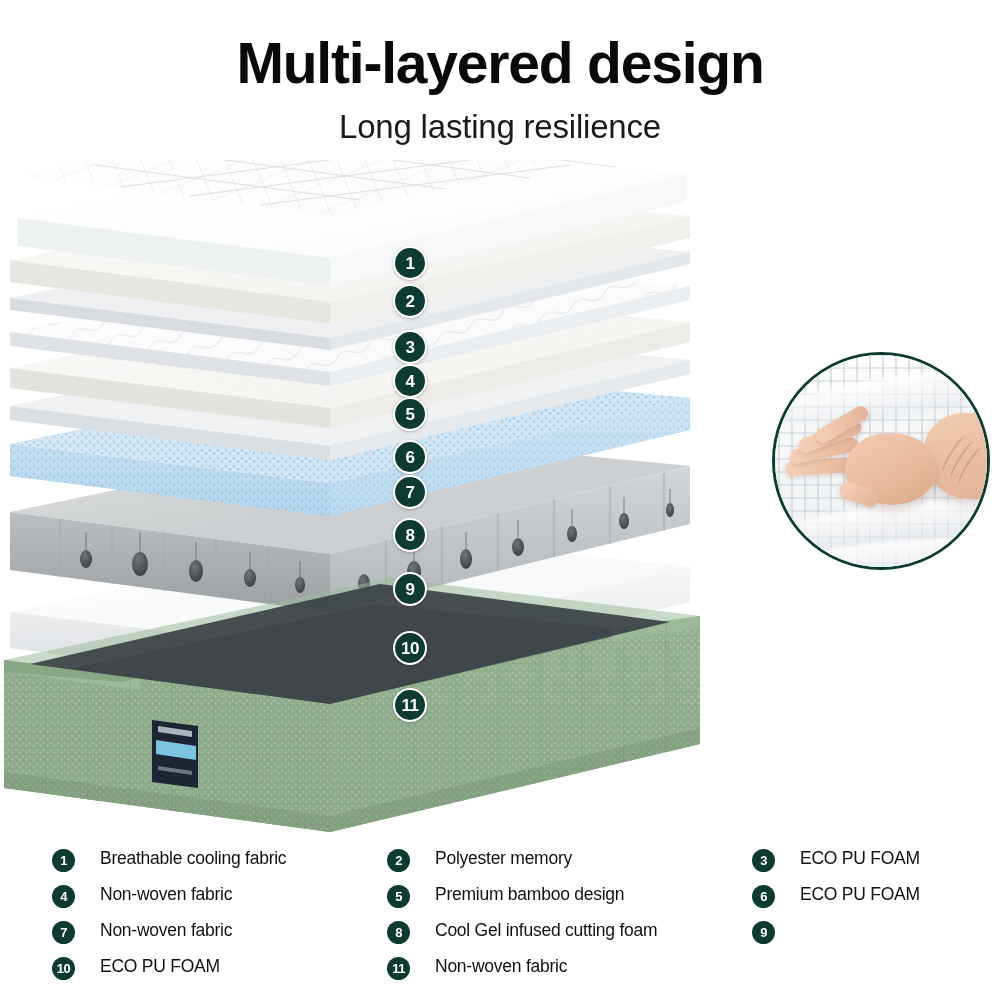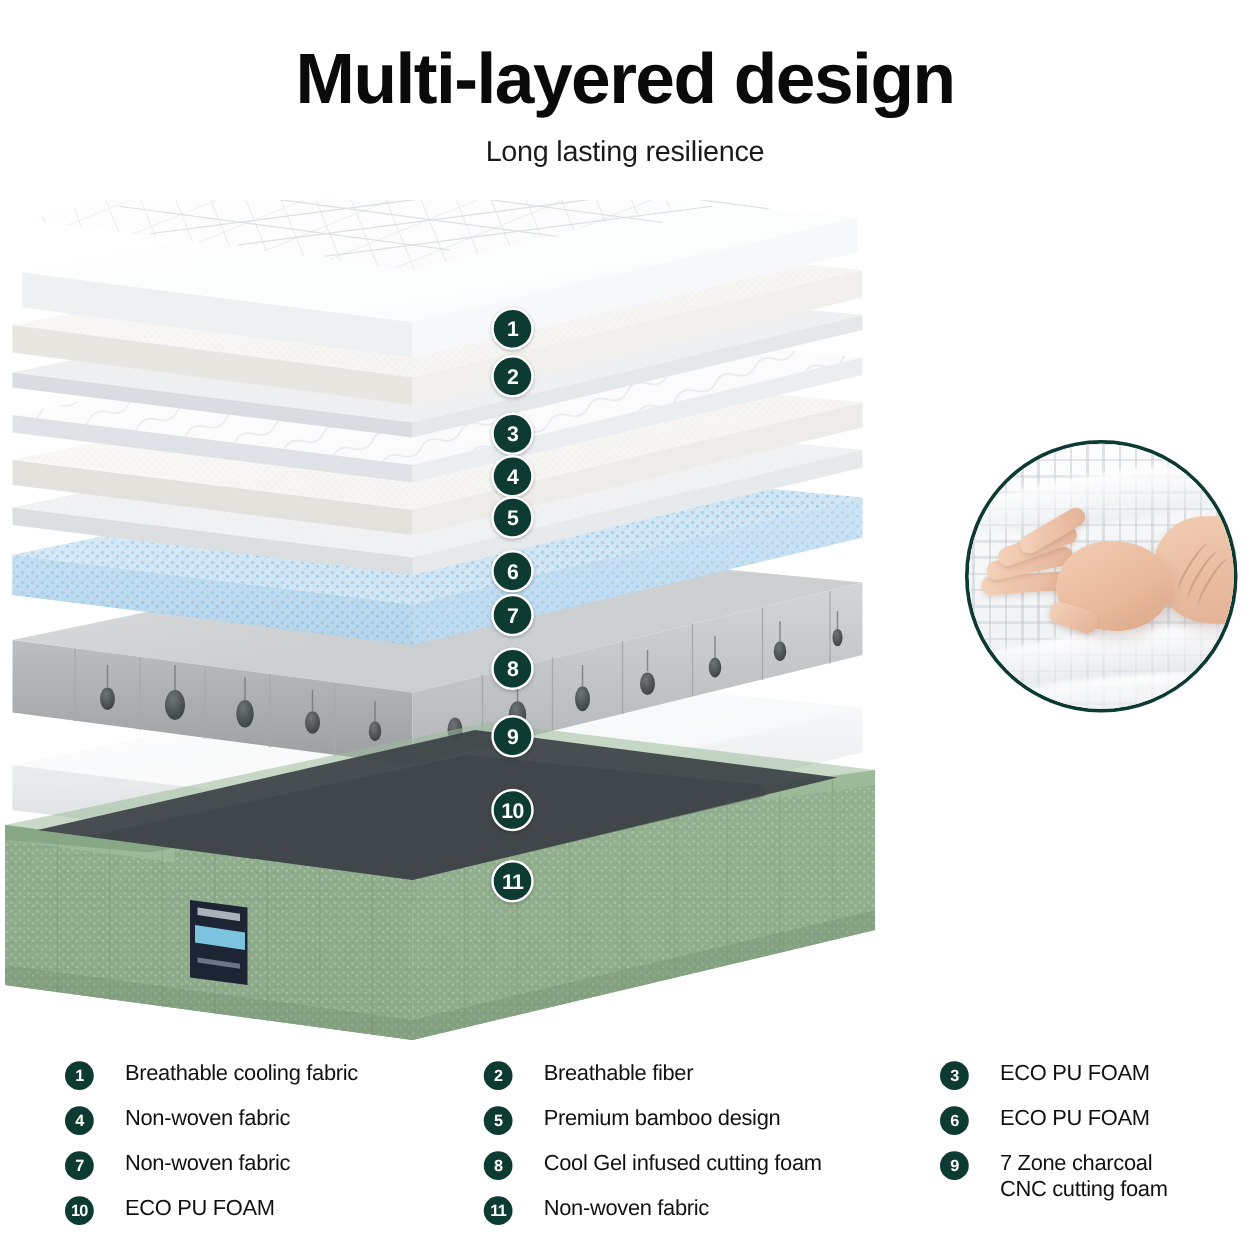--- a/index.html
+++ b/index.html
@@ -15,21 +15,21 @@
   .title {
     position: absolute; top: 34px; left: 0; width: 1000px;
     text-align: center;
     font-size: 57px; font-weight: 700; letter-spacing: -1.2px;
     color: #0a0a0a; line-height: 1.02;
     font-stretch: condensed;
   }
   .subtitle {
     position: absolute; top: 108px; left: 0; width: 1000px;
     text-align: center;
-    font-size: 23px; font-weight: 400; color: #1a1a1a;
+    font-size: 33px; font-weight: 400; color: #1a1a1a;
     letter-spacing: -0.2px;
   }
 
   
   #stage { position: absolute; left: 0; top: 160px; width: 1000px; height: 680px; }
 
   
   .badge {
     position: absolute;
     width: 34px; height: 34px; border-radius: 50%;
@@ -446,21 +446,21 @@
       </div>
       <div class="leg-row">
         <div class="leg-badge">10</div>
         <div class="leg-text">ECO PU FOAM</div>
       </div>
     </div>
 
     <div class="leg-col c2">
       <div class="leg-row">
         <div class="leg-badge">2</div>
-        <div class="leg-text">Breathable fiber</div>
+        <div class="leg-text">Polyester memory</div>
       </div>
       <div class="leg-row">
         <div class="leg-badge">5</div>
         <div class="leg-text">Premium bamboo design</div>
       </div>
       <div class="leg-row">
         <div class="leg-badge">8</div>
         <div class="leg-text">Cool Gel infused cutting foam</div>
       </div>
       <div class="leg-row">
@@ -473,20 +473,18 @@
       <div class="leg-row">
         <div class="leg-badge">3</div>
         <div class="leg-text">ECO PU FOAM</div>
       </div>
       <div class="leg-row">
         <div class="leg-badge">6</div>
         <div class="leg-text">ECO PU FOAM</div>
       </div>
       <div class="leg-row tall">
         <div class="leg-badge">9</div>
-        <div class="leg-text">7 Zone charcoal
-CNC cutting foam</div>
       </div>
     </div>
 
   </div>
 
 </div>
 
 </body></html>

